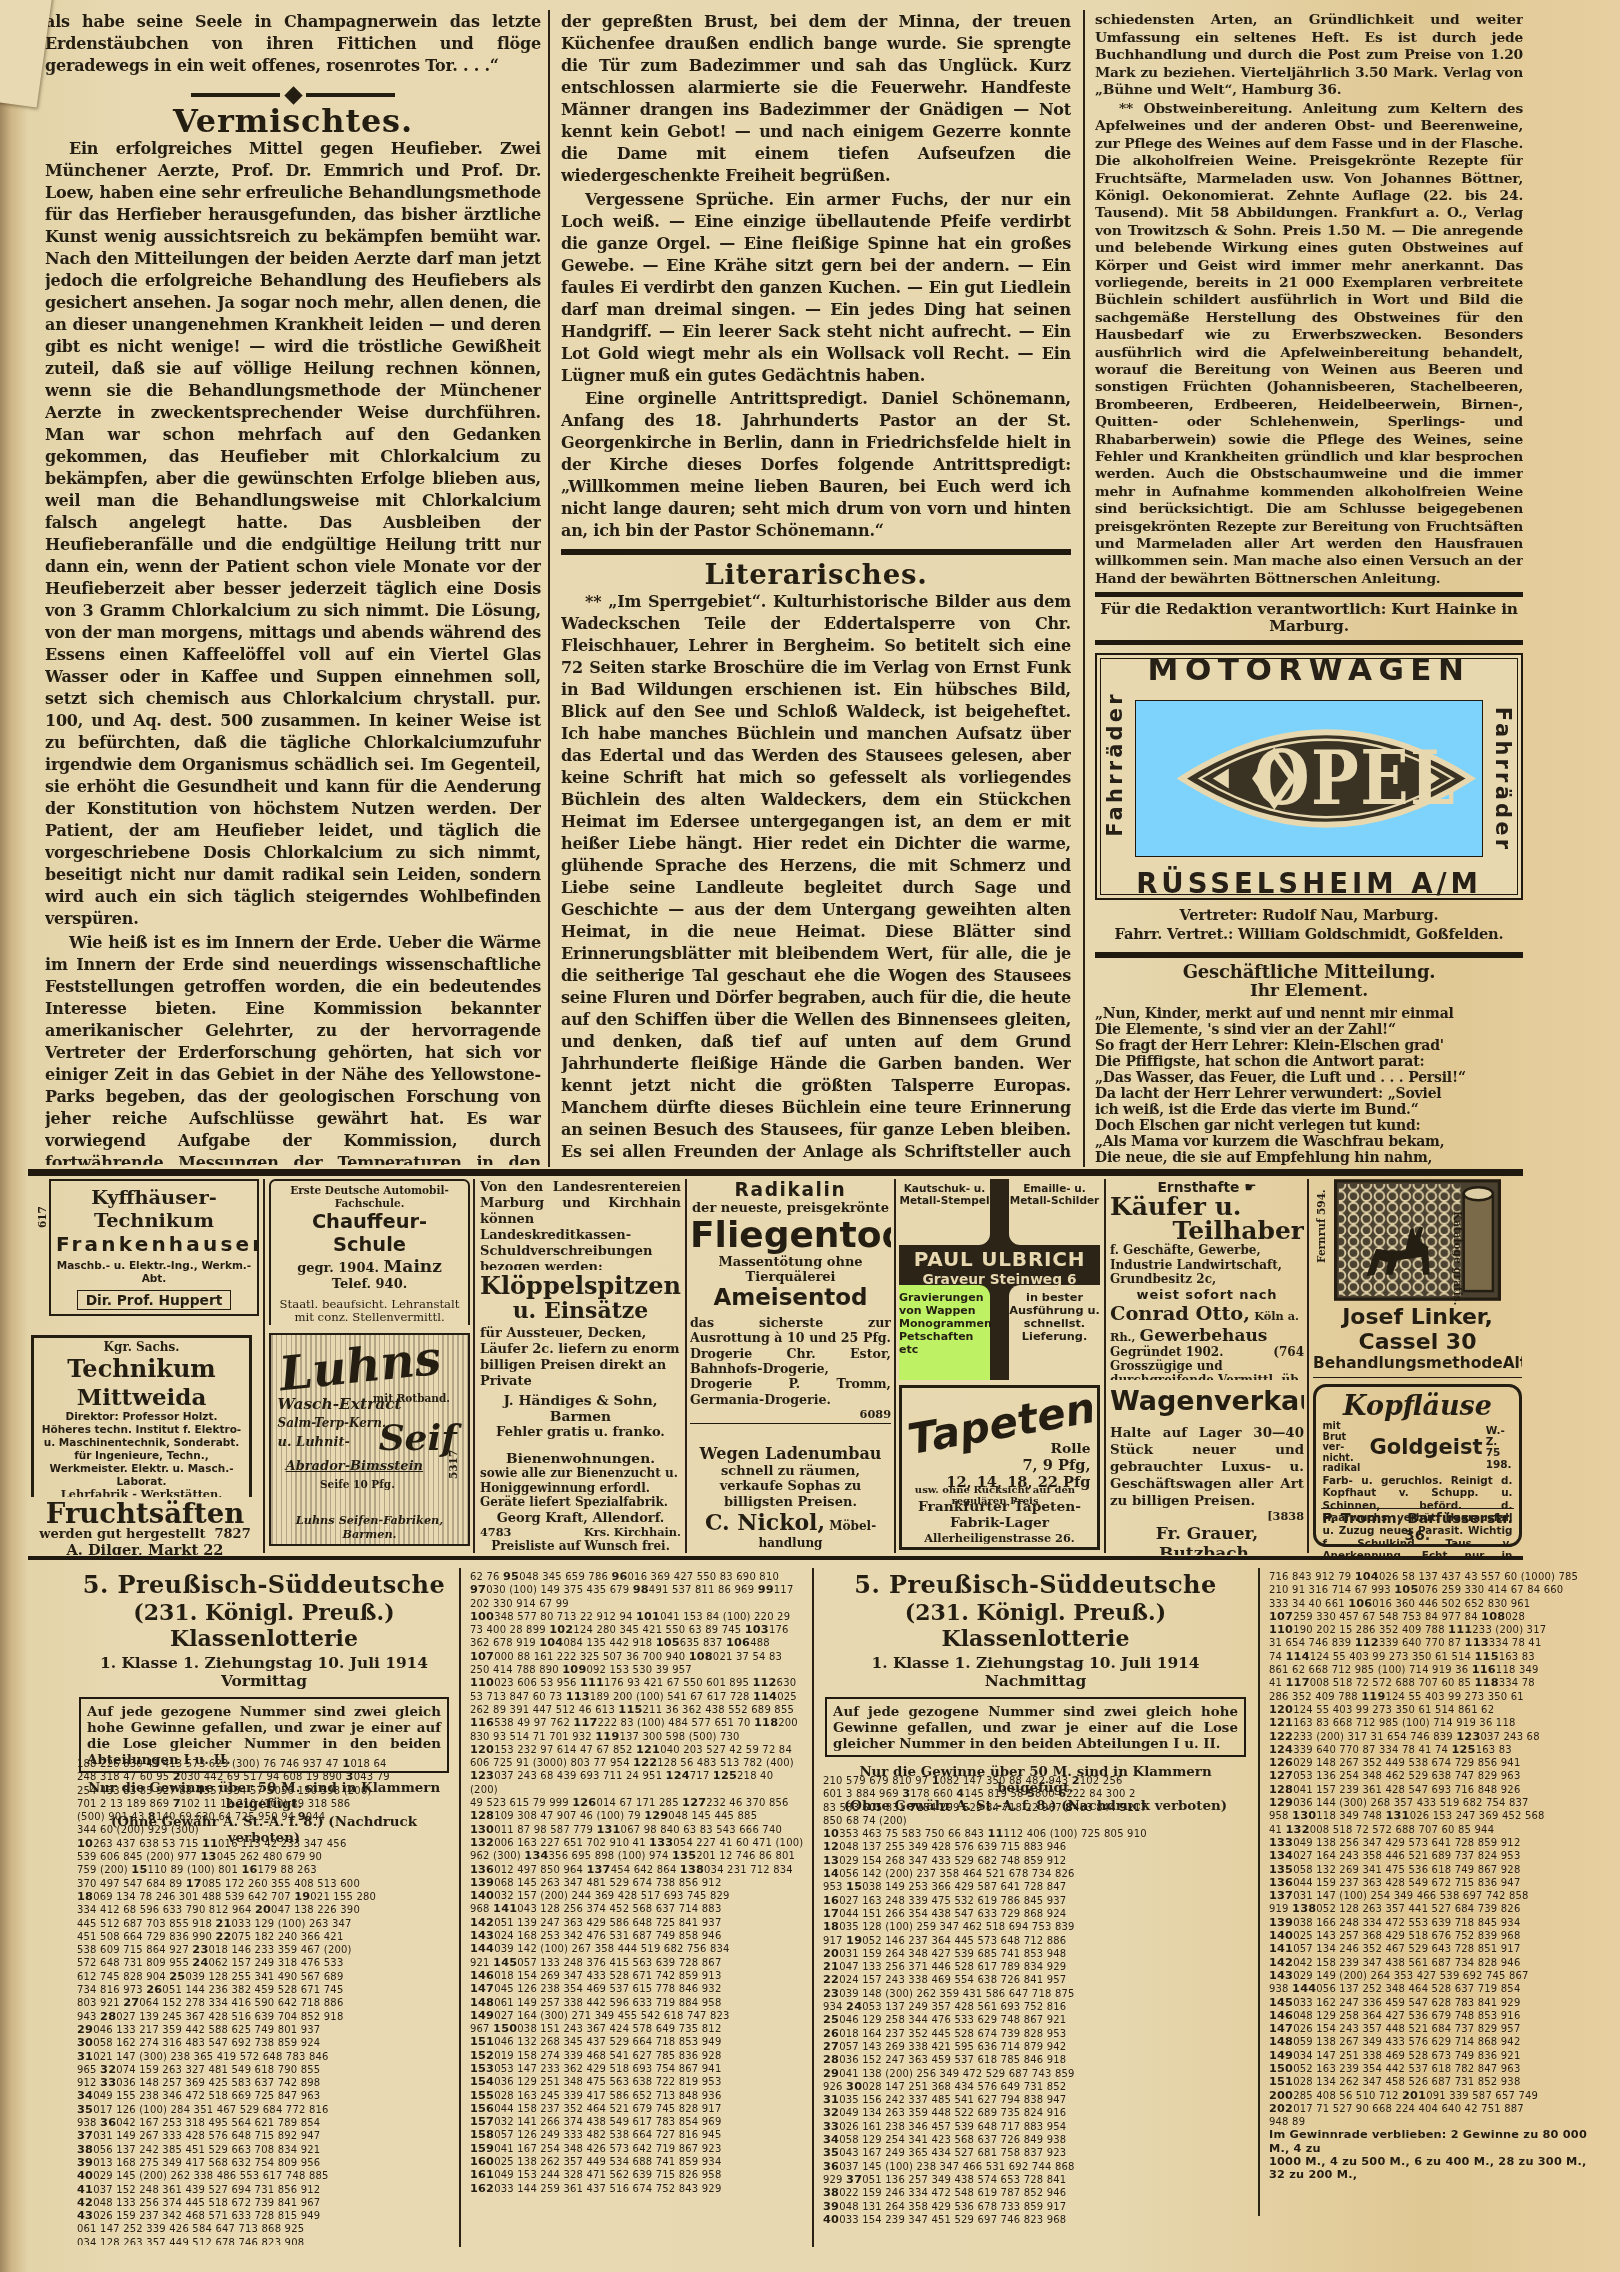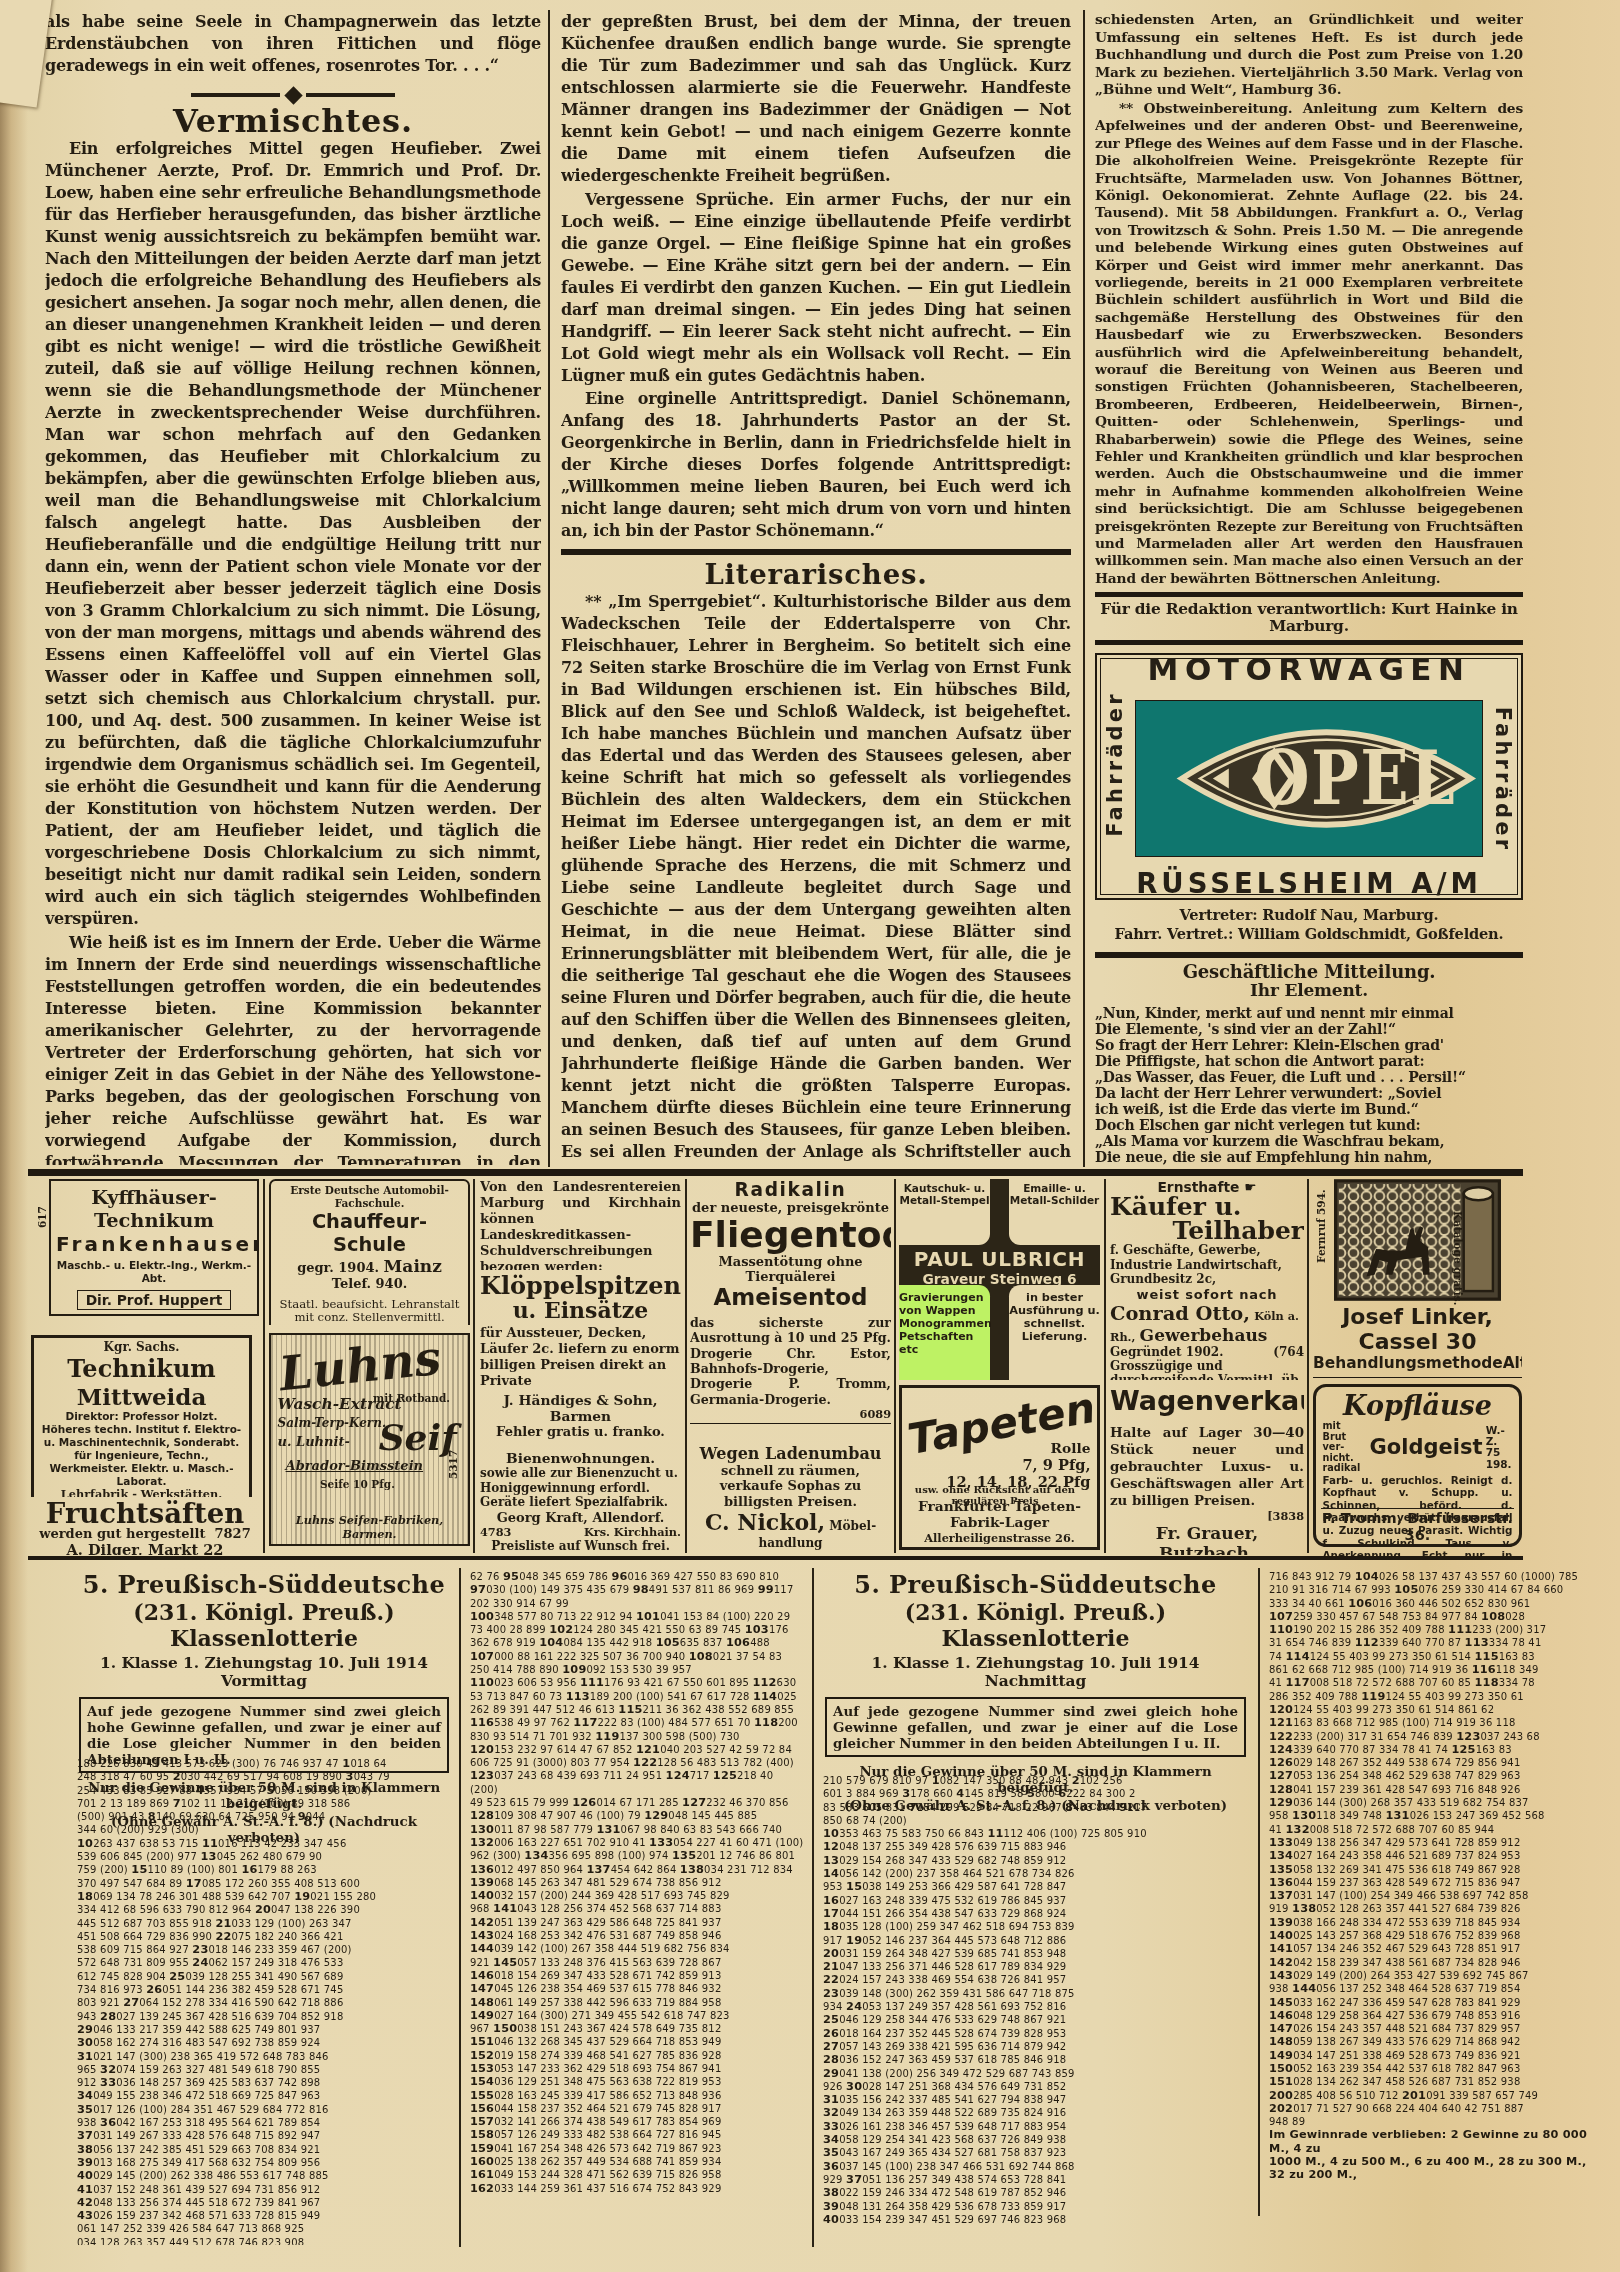--- a/index.html
+++ b/index.html
@@ -30,21 +30,21 @@
   
   .redak{font-size:15.4px;font-weight:700;text-align:center;}
   
   .opelad{border:2.4px solid #1f1910;background:#e7d8b0;padding:3.2px;}
   .opelframe{border:1.6px solid #1f1910;position:relative;height:100%;box-sizing:border-box;}
   .opelword{position:absolute;font-family:"DejaVu Sans",sans-serif;font-weight:800;color:#262016;}
   .opeltop{top:1.6px;left:0;right:0;text-align:center;font-size:31px;letter-spacing:6.5px;}
   .opelbot{bottom:1.6px;left:0;right:0;text-align:center;font-size:27.5px;letter-spacing:4px;}
   .opelleft{left:-50px;top:104px;transform:rotate(-90deg);font-size:21px;letter-spacing:3.2px;width:130px;text-align:center;}
   .opelright{right:-50px;top:104px;transform:rotate(90deg);font-size:21px;letter-spacing:3.2px;width:130px;text-align:center;}
-  .opelinner{position:absolute;left:34px;right:34px;top:41px;bottom:37px;background:#0f766e;border:1.6px solid #1f1910;padding-left:35px;}
+  .opelinner{position:absolute;left:34px;right:34px;top:41px;bottom:37px;background:#7dd3fc;border:1.6px solid #1f1910;padding-left:35px;}
   .opelcap{font-size:14.6px;font-weight:800;text-align:center;line-height:19.4px;}
   .gm-title{font-size:18px;font-weight:800;text-align:center;margin:4.9px 0 1.6px 0;}
   .gm-sub{font-size:17px;font-weight:800;text-align:center;margin:0 0 4.9px 0;}
   .poem{font-size:14px;line-height:16px;font-weight:600;}
   
   .ad{overflow:hidden;}
   .adbox{border:2.4px solid #241d12;}
   .small{font-size:10.5px;line-height:13px;}
   .vertnum{position:absolute;font-size:10.5px;font-weight:700;transform:rotate(-90deg);transform-origin:left top;}
   

